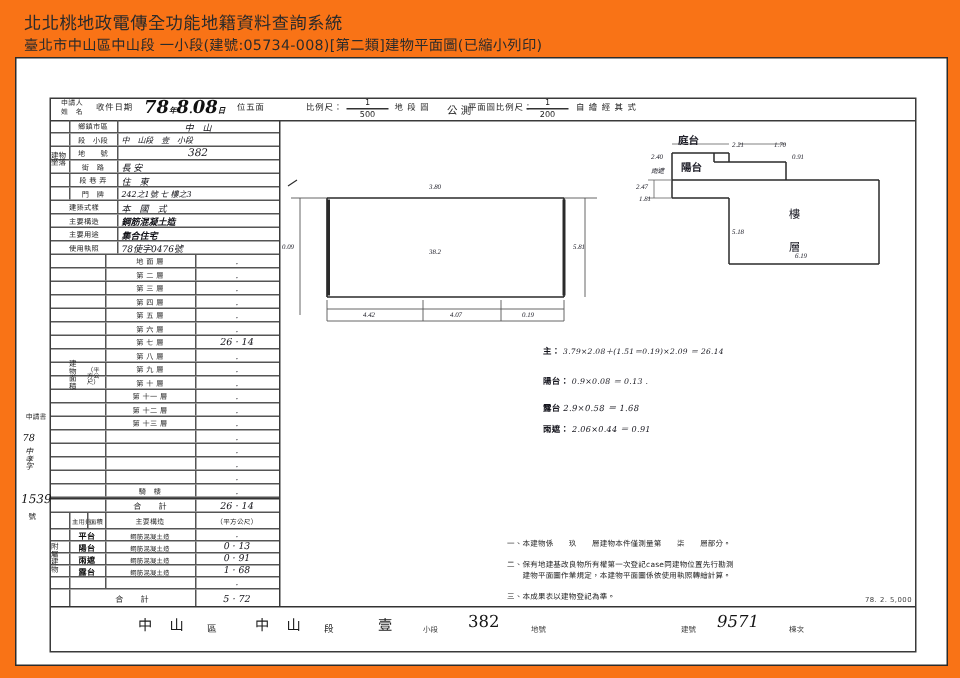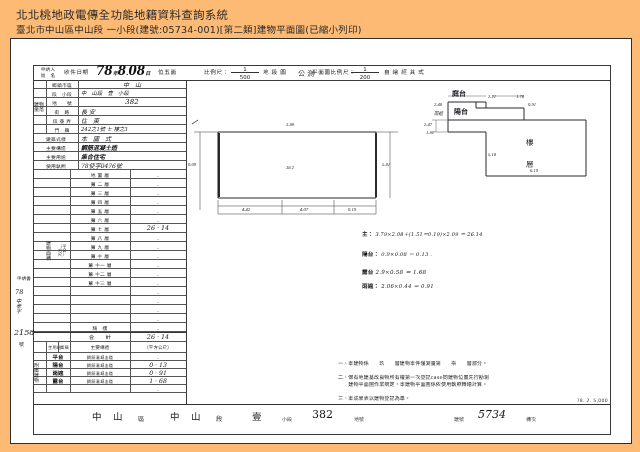--- a/index.html
+++ b/index.html
@@ -3,21 +3,21 @@
 <meta charset="utf-8">
 <title>建物測量成果圖</title>
 <style>
   html,body{margin:0;padding:0;background:#fff;}
   body{
     width:640px;height:452px;overflow:hidden;position:relative;
     font-family:"DejaVu Sans","Liberation Sans",sans-serif;
     color:#1a1a1a;
     -webkit-font-smoothing:none;
   }
-  .page{position:absolute;inset:0;background:#fdba74;}
+  .page{position:absolute;inset:0;background:#f97316;}
 
   
   .sys-header{position:absolute;left:0;top:0;width:640px;height:40px;}
   .sys-title{
     position:absolute;left:16px;top:6px;font-size:11.5px;letter-spacing:.3px;
     color:#2b2b2b;white-space:nowrap;
   }
   .sys-sub{
     position:absolute;left:16px;top:22px;font-size:9.5px;letter-spacing:.2px;
     color:#2b2b2b;white-space:nowrap;
@@ -145,21 +145,21 @@
     font-style:italic;font-size:8px;color:#141414;
   }
 </style>
 </head>
 <body>
 
 <div class="page">
 
   <div class="sys-header">
     <div class="sys-title">北北桃地政電傳全功能地籍資料查詢系統</div>
-    <div class="sys-sub">臺北市中山區中山段 一小段(建號:05734-001)[第二類]建物平面圖(已縮小列印)</div>
+    <div class="sys-sub">臺北市中山區中山段 一小段(建號:05734-008)[第二類]建物平面圖(已縮小列印)</div>
   </div>
 
   <div class="doc">
 
 
     <div class="inner">
 
       <div class="topbar">
         <div class="t-appl lbl-sm">申請人<br>姓　名</div>
         <div class="t-date-lbl lbl">收件日期</div>
@@ -425,27 +425,33 @@
               <div class="vsep" style="left:36px;"></div>
               <div class="vsep" style="left:96px;"></div>
               <div class="rval" style="left:96px;width:56px;justify-content:center;padding:0;">.</div>
             </div>
           </div>
 
         <div class="vgroup" style="left:0;top:262px;height:62px;">
           <span>附 屬 建 物</span>
         </div>
 
+        <div class="row" style="top:313px;height:11px;border-bottom:none;">
+          <div class="rlabel" style="left:12px;width:84px;font-size:5.4px;">合　　計</div>
+          <div class="vsep" style="left:12px;"></div>
+            <div class="vsep" style="left:96px;"></div>
+          <div class="rval" style="left:96px;width:56px;justify-content:center;padding:0;font-size:6.4px;">5 · 72</div>
+        </div>
 
         <div class="applicant" style="top:196px;">
           <div>申請書</div>
         </div>
         <div class="appl-no" style="left:-19px;top:208px;font-size:6.5px;">78</div>
         <div class="appl-no" style="left:-19px;top:218px;font-size:5.2px;writing-mode:vertical-rl;">中孝字</div>
-        <div class="appl-no" style="left:-20px;top:248px;">2158</div>
+        <div class="appl-no" style="left:-20px;top:248px;">1539</div>
         <div class="appl-no" style="left:-15px;top:260px;font-size:5px;font-style:normal;">號</div>
       </div>
 
       <div class="draw">
 
         <svg class="plan" viewBox="0 0 424 324">
 
           <g stroke="#2a2a2a" fill="none" stroke-width="1.1">
             <path d="M 32 52 L 32 118"></path>
             <path d="M 32 118 L 190 118"></path>
@@ -542,19 +548,19 @@
 
         <div class="f-big" style="left:58px;">中　山</div>
         <div class="f-lbl" style="left:104px;">區</div>
         <div class="f-big" style="left:136px;">中　山</div>
         <div class="f-lbl" style="left:182px;">段</div>
         <div class="f-big" style="left:218px;">壹</div>
         <div class="f-sm" style="left:248px;">小段</div>
         <div class="f-hand" style="left:278px;font-style:normal;">382</div>
         <div class="f-sm" style="left:320px;">地號</div>
         <div class="f-sm" style="left:420px;">建號</div>
-        <div class="f-hand" style="left:444px;">5734</div>
+        <div class="f-hand" style="left:444px;">9571</div>
         <div class="f-sm" style="left:492px;">棟次</div>
       </div>
 
     </div>
   </div>
 </div>
 
 </body></html>

